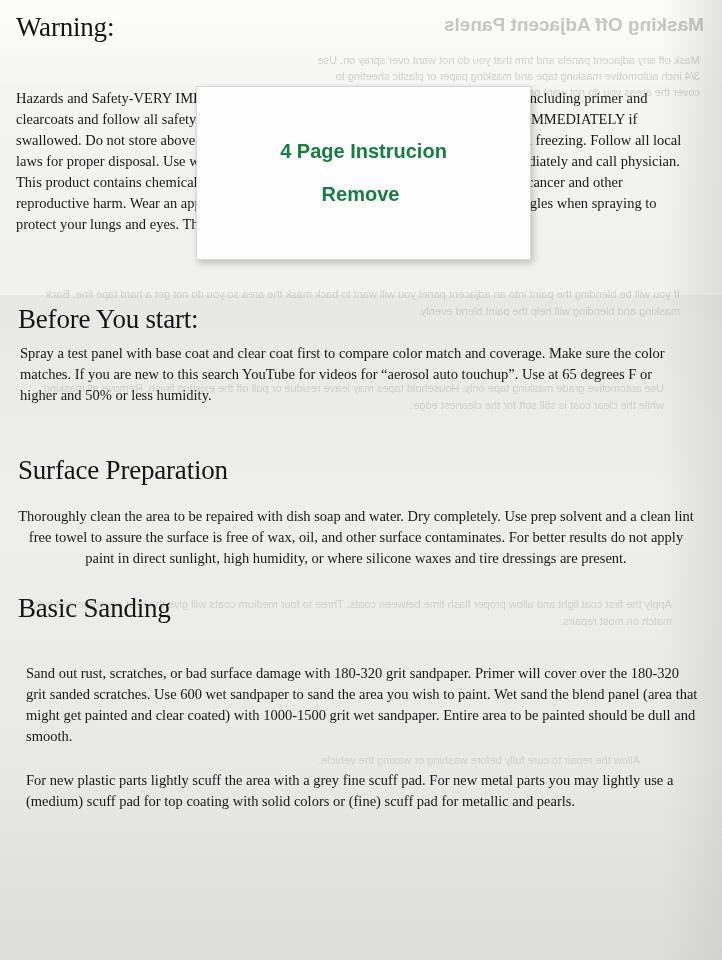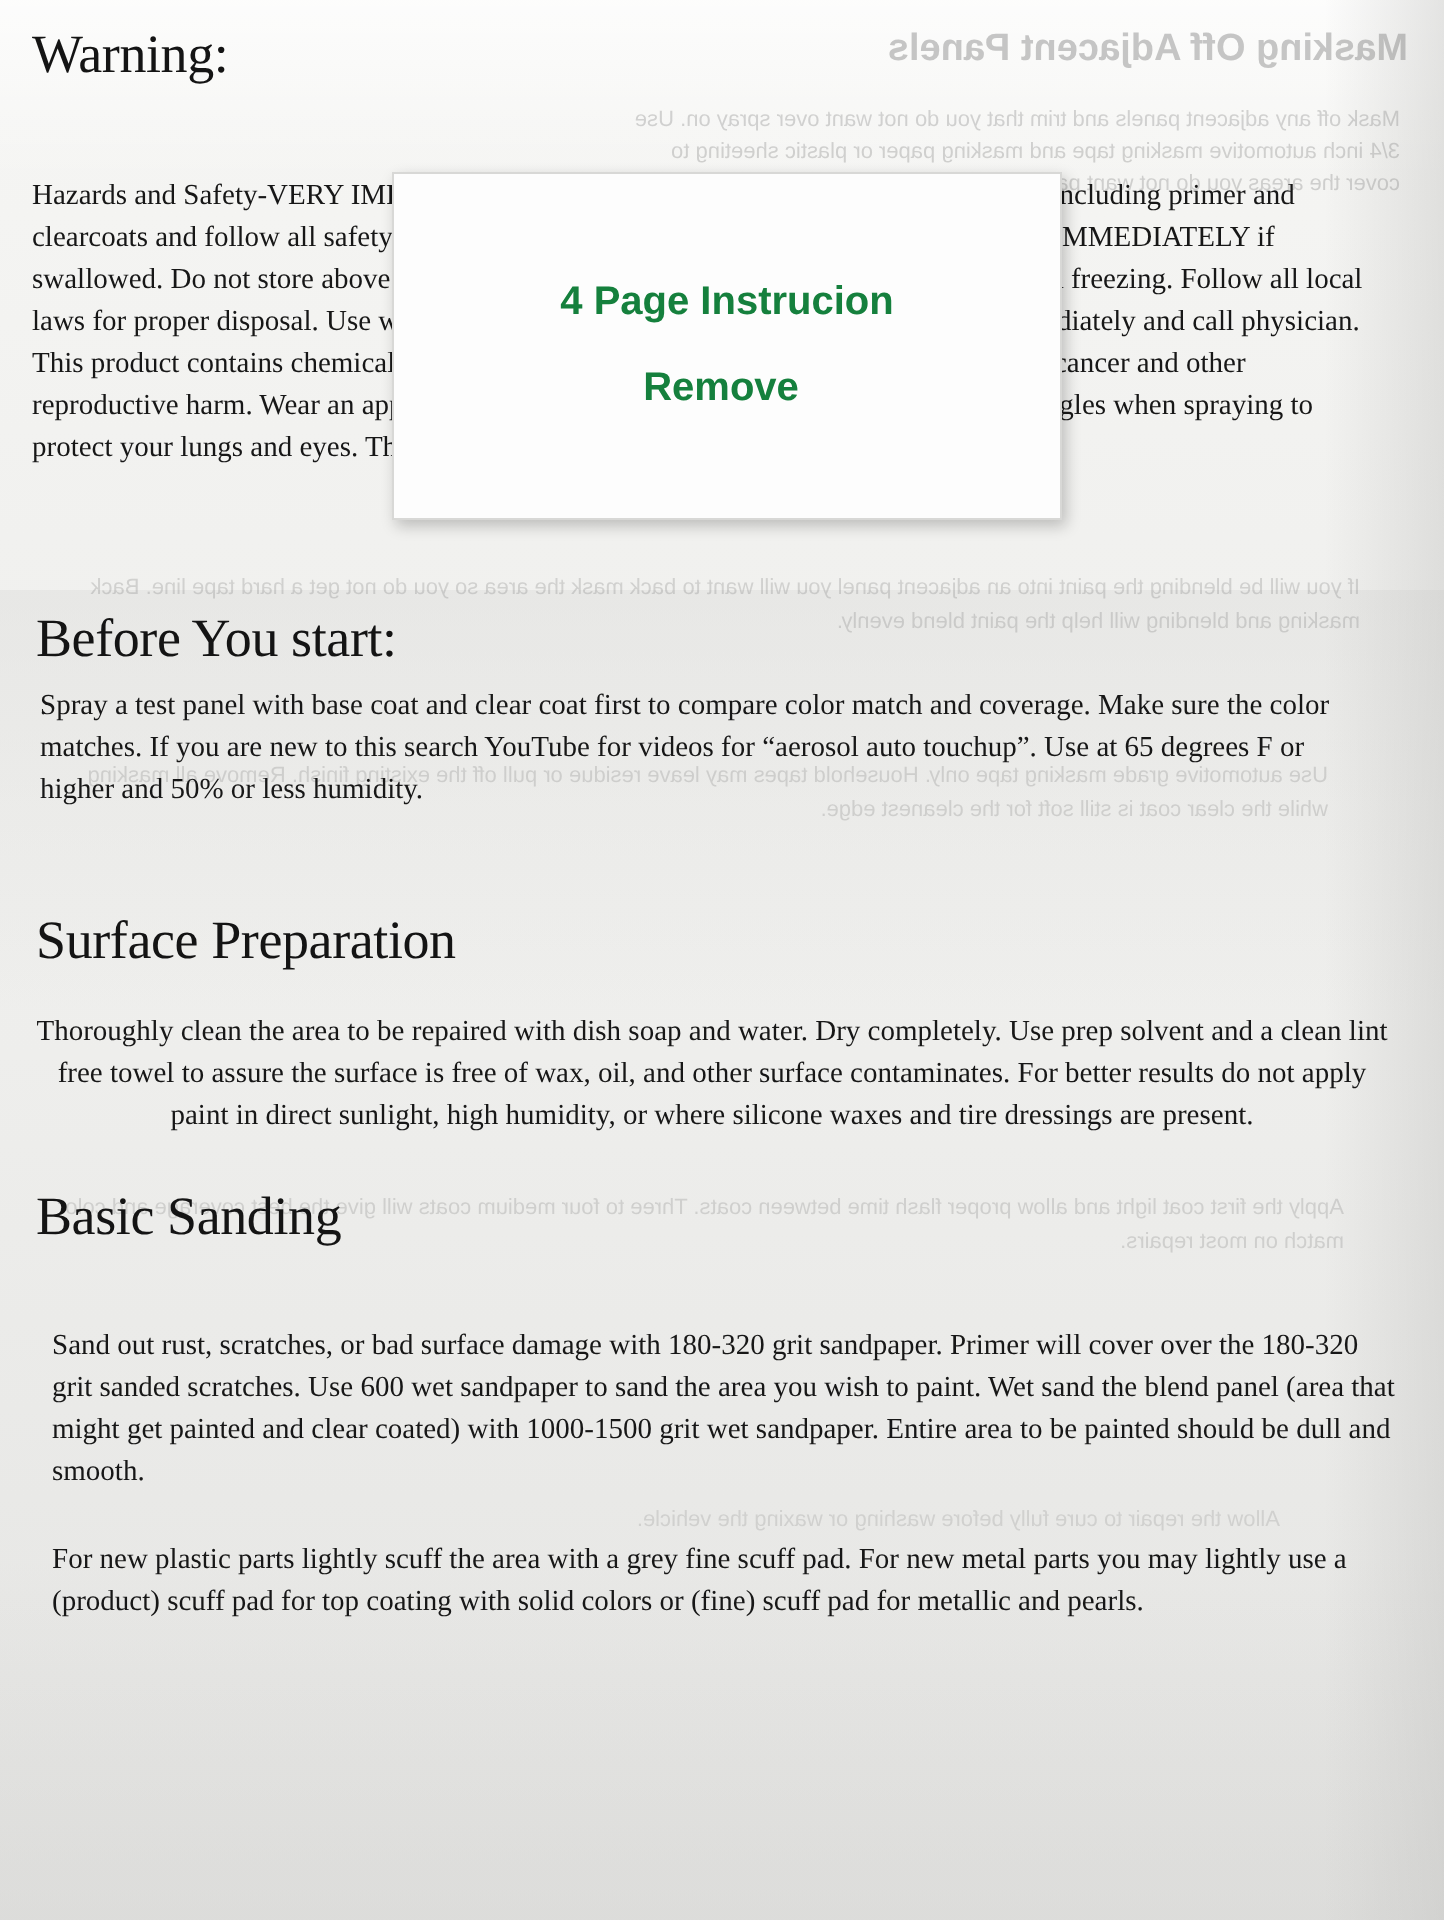--- a/index.html
+++ b/index.html
@@ -198,21 +198,21 @@
 
     <h1 class="section abs" id="before-heading">Before You start:</h1>
     <div class="abs" id="before-dot">.</div>
     <div class="para abs" id="before-body">Spray a test panel with base coat and clear coat first to compare color match and coverage. Make sure the color matches.  If you are new to this search YouTube for videos for “aerosol auto touchup”.  Use at 65 degrees F or higher and 50% or less humidity.</div>
 
     <h1 class="section abs" id="surface-heading">Surface Preparation</h1>
     <div class="para abs" id="surface-body">Thoroughly clean the area to be repaired with dish soap and water.  Dry completely. Use prep solvent and a clean lint free towel to assure the surface is free of wax, oil, and other surface contaminates. For better results do not apply paint in direct sunlight, high humidity, or where silicone waxes and tire dressings are present.</div>
 
     <h1 class="section abs" id="sanding-heading">Basic Sanding</h1>
     <div class="para abs" id="sanding-body">Sand out rust, scratches, or bad surface damage with 180-320 grit sandpaper. Primer will cover over the 180-320 grit sanded scratches. Use 600 wet sandpaper to sand the area you wish to paint. Wet sand the blend panel (area that might get painted and clear coated) with 1000-1500 grit wet sandpaper. Entire area to be painted should be dull and smooth.</div>
-    <div class="para abs" id="sanding-body2">For new plastic parts lightly scuff the area with a grey fine scuff pad. For new metal parts you may lightly use a (product) scuff pad for top coating with solid colors or (fine) scuff pad for metallic and pearls.</div>
+    <div class="para abs" id="sanding-body2">For new plastic parts lightly scuff the area with a grey fine scuff pad. For new metal parts you may lightly use a (medium) scuff pad for top coating with solid colors or (fine) scuff pad for metallic and pearls.</div>
 
   </div>
 
   <div id="overlay-card">
     <div class="card-line">4 Page Instrucion</div>
     <div class="card-line card-line-2">Remove</div>
   </div>
 
 </div>
 

